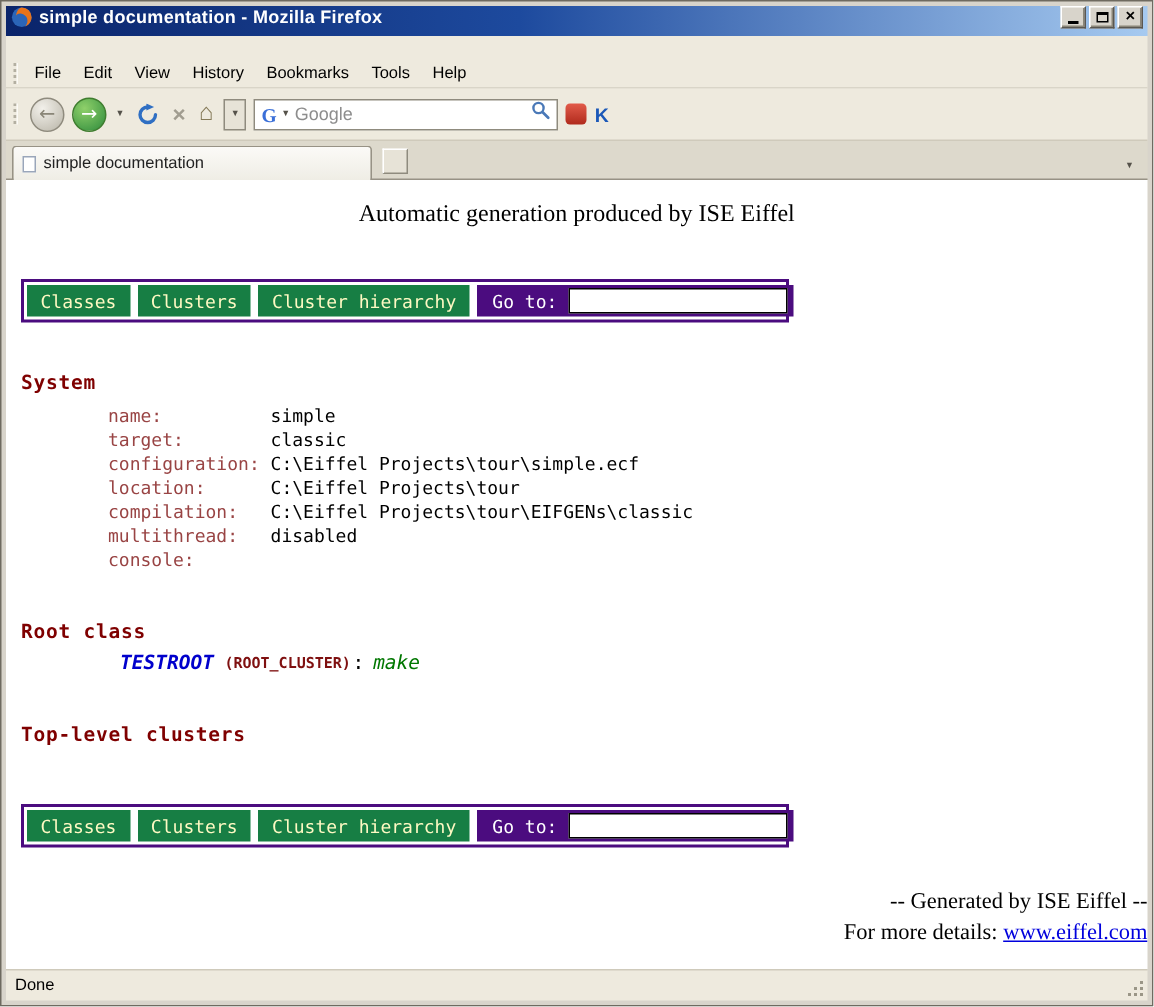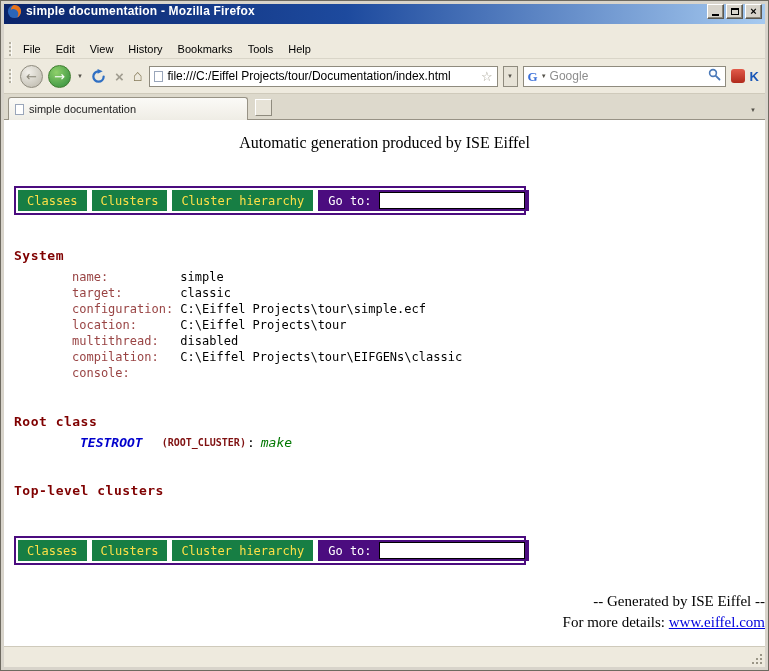--- a/index.html
+++ b/index.html
@@ -60,33 +60,33 @@
   .tab-mini{width:17px;height:17px;margin:0 0 3px 4px;background:#e7e3d7;border:1px solid;border-color:#fff #8f8b7e #8f8b7e #fff;padding:0;}
   .alltabs{margin-left:auto;margin-bottom:3px;width:16px;height:17px;background:transparent;border:none;color:#55524a;padding:0;}
   .tiny-arrow{font-size:6px;color:#55524a;}
 
   
   .content{flex:1;background:#fff;overflow:hidden;font-family:"DejaVu Sans Mono",monospace;}
   .doc-header{margin-top:14px;text-align:center;font-family:"Liberation Serif",serif;font-size:16px;color:#000;}
 
   .eiffel-nav{margin:34px 0 0 10px;width:512px;border:2px solid var(--accent-purple);display:flex;align-items:stretch;background:#fff;padding:2px;gap:5px;height:29px;}
   .eiffel-nav.second{margin-top:38px;}
-  .green-btn{background:var(--accent-green);color:#fde047;border:none;font-family:"DejaVu Sans Mono",monospace;font-size:12px;padding:0 9px;cursor:pointer;white-space:nowrap;}
+  .green-btn{background:var(--accent-green);color:#fef9c3;border:none;font-family:"DejaVu Sans Mono",monospace;font-size:12px;padding:0 9px;cursor:pointer;white-space:nowrap;}
   .goto-area{flex:1;background:var(--accent-purple);display:flex;align-items:center;gap:7px;padding:0 4px 0 10px;}
   .goto-label{color:#fff;font-size:12px;white-space:pre;}
   .goto-input{width:146px;height:17px;border:1px solid #000;background:#fff;font-size:12px;font-family:"DejaVu Sans Mono",monospace;padding:0 2px;}
 
   .sec-heading{margin:33px 0 6px 10px;font-weight:bold;font-size:13px;color:var(--heading-color);letter-spacing:.5px;}
   .kv{margin-left:68px;line-height:16px;font-size:12px;}
   .kv .k{display:inline-block;width:15ch;color:var(--label-color);white-space:pre;}
   .kv .v{color:#000;white-space:pre;}
 
   .root-line{margin:4px 0 0 76px;font-size:13px;}
   .class-link{color:var(--link-color);font-style:italic;font-weight:bold;text-decoration:none;}
-  .cluster-ref{font-size:10px;font-weight:bold;color:var(--cluster-link-color);margin:0 1px 0 19px;vertical-align:1px;}
+  .cluster-ref{font-size:10px;font-weight:bold;color:var(--cluster-link-color);margin:0 1px 0 7px;vertical-align:1px;}
   .colon{color:#000;}
   .make-link{color:var(--creation-color);font-style:italic;text-decoration:none;margin-left:6px;}
 
   .cluster-item{display:block;margin-left:76px;line-height:16px;font-size:10px;font-weight:bold;color:var(--cluster-link-color);text-decoration:none;}
 
   .doc-footer{margin-top:28px;text-align:right;font-family:"Liberation Serif",serif;font-size:15px;color:#000;}
   .doc-footer .line{margin:4px 0;}
   .eiffel-link{color:#0000dd;text-decoration:underline;}
 
   
@@ -146,25 +146,20 @@
         <path d="M7 0 L12.5 2.5 L7 5 Z" fill="#2f6fc3"></path>
       </svg>
     </button>
     <button class="tool-btn">
         <span class="stop-glyph">×</span>
       </button>
     <button class="tool-btn">
         <span class="home-glyph">⌂</span>
       </button>
 
-    <div class="urlbar">
-      <span class="page-ic"></span>
-      <input class="url-input" type="text" value="file:///C:/Eiffel Projects/tour/Documentation/index.html" style="">
-      <span class="star-glyph">☆</span>
-    </div>
     <button class="url-drop">
         <span class="tiny-arrow">▼</span>
       </button>
 
     <div class="searchbar">
       <span class="g-logo">G</span>
       <span class="tiny-arrow">▼</span>
       <input class="search-input" type="text" placeholder="Google" style="">
       <span>
         <svg width="13" height="13" viewBox="0 0 13 13">
@@ -198,22 +193,22 @@
         <input class="goto-input" type="text" value="" style="">
       </span>
     </div>
 
     <div class="sec-heading">System</div>
     <div>
       <div class="kv"><span class="k">name:</span><span class="v">simple</span></div>
       <div class="kv"><span class="k">target:</span><span class="v">classic</span></div>
       <div class="kv"><span class="k">configuration:</span><span class="v">C:\Eiffel Projects\tour\simple.ecf</span></div>
       <div class="kv"><span class="k">location:</span><span class="v">C:\Eiffel Projects\tour</span></div>
+      <div class="kv"><span class="k">compilation:</span><span class="v">C:\Eiffel Projects\tour\EIFGENs\classic</span></div>
       <div class="kv"><span class="k">multithread:</span><span class="v">disabled</span></div>
-      <div class="kv"><span class="k">compilation:</span><span class="v">C:\Eiffel Projects\tour\EIFGENs\classic</span></div>
       <div class="kv"><span class="k">console:</span><span class="v"></span></div>
     </div>
 
     <div class="sec-heading">Root class</div>
     <div class="root-line">
       <a class="class-link" href="#">TESTROOT</a><span class="cluster-ref">(ROOT_CLUSTER)</span><span class="colon">:</span><a class="make-link" href="#">make</a>
     </div>
 
     <div class="sec-heading">Top-level clusters</div>
 
@@ -227,20 +222,21 @@
       </span>
     </div>
 
     <div class="doc-footer">
       <div class="line">-- Generated by ISE Eiffel --</div>
       <div class="line"><span>For more details: </span><a class="eiffel-link" href="#">www.eiffel.com</a></div>
     </div>
   </div>
 
   <div class="statusbar">
+    <span class="status-text">Done</span>
     <span class="resize-grip">
       <svg width="13" height="13">
         <g fill="#9a9687">
           <rect x="9" y="1" width="2" height="2"></rect>
             <rect x="9" y="5" width="2" height="2"></rect>
             <rect x="9" y="9" width="2" height="2"></rect>
           <rect x="5" y="5" width="2" height="2"></rect>
             <rect x="5" y="9" width="2" height="2"></rect>
           <rect x="1" y="9" width="2" height="2"></rect>
         </g>

